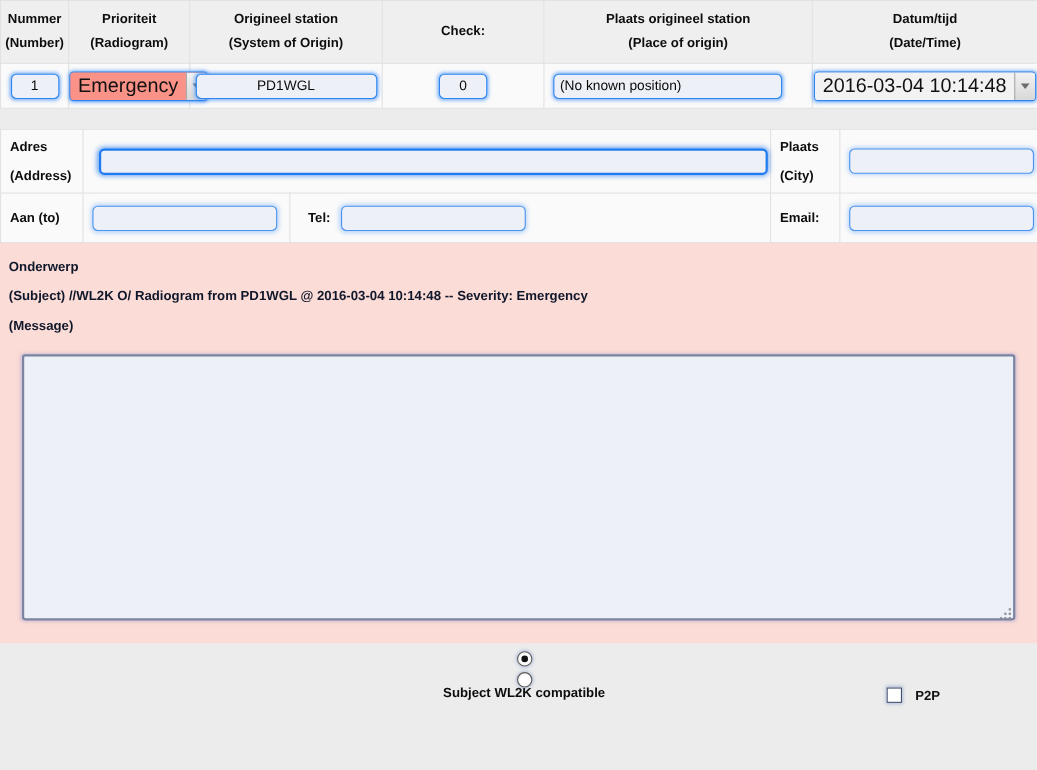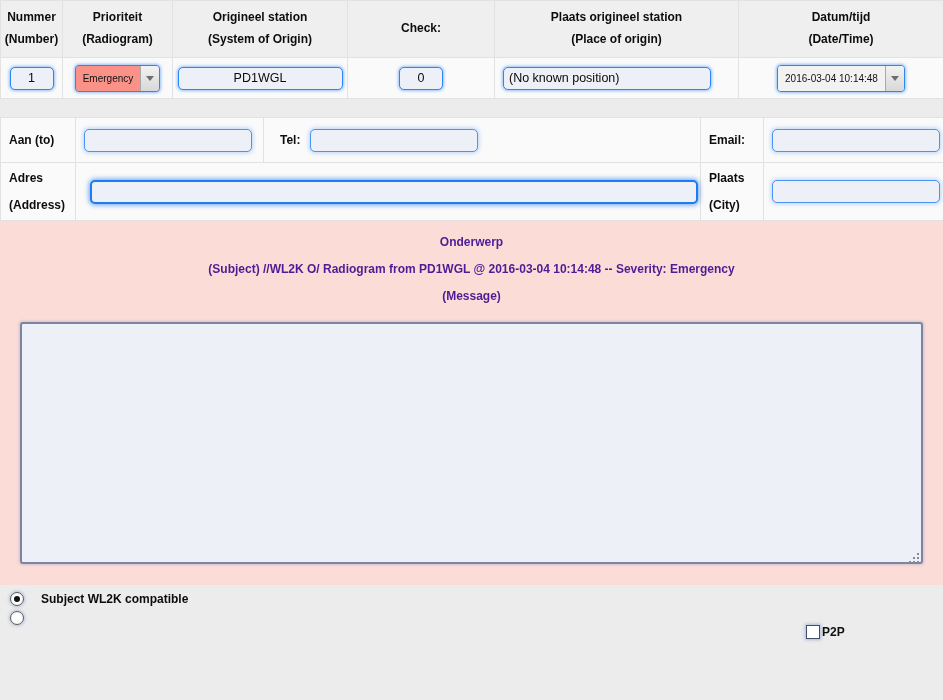--- a/index.html
+++ b/index.html
@@ -96,21 +96,21 @@
     box-shadow: 0 0 3px 1px rgba(60,140,245,0.55);
     overflow: hidden;
     background: #fa9288;
     vertical-align: middle;
   }
   .combo .val {
     display: flex;
     align-items: center;
     padding: 0 7px;
     background: #fa9288;
-    font-size: 10px;
+    font-size: 18px;
     color: #111;
     white-space: nowrap;
   }
   .combo .arw {
     width: 18px;
     background: linear-gradient(#f2f2f2,#d8d8d8);
     border-left: 1px solid #a9a9a9;
     display: flex;
     align-items: center;
     justify-content: center;
@@ -134,22 +134,21 @@
   .msg-block {
     background: #fcdcd7;
     padding: 14px 0 0 0;
     position: relative;
   }
   .msg-block .t {
     padding: 0 8px;
     margin: 0 0 13px 0;
     font-weight: bold;
     font-size: 12px;
-    color: #4c1d95;
-    text-align: center;
+    color: #0f172a;
   }
   .msg-block .t.big {
     font-size: 17px;
     margin: 17px 0 14px 0;
   }
   .msg-block .t.subline {
     font-weight: bold;
     font-size: 12px;
   }
   .ta-wrap { padding: 6px 20px 18px 20px; }
@@ -185,23 +184,25 @@
 
   
   .footer {
     background: #ececec;
     padding: 6px 0 0 0;
     height: 40px;
     position: relative;
   }
   .opt {
     display: flex;
+    align-items: center;
     gap: 17px;
     padding: 1px 0 1px 10px;
     height: 17px;
+    flex-direction: column;
   }
   .opt span { font-weight: bold; font-size: 12px; color:#0d0d0d; }
   .radio {
     width: 12px; height: 12px;
     border-radius: 50%;
     border: 1px solid #5a5a5a;
     background: radial-gradient(#ffffff 40%, #f0f0f0 100%);
     box-shadow: 0 0 3px 1px rgba(110,140,200,0.45);
     position: relative;
     flex: 0 0 auto;
@@ -213,21 +214,21 @@
     width: 6px; height: 6px;
     border-radius: 50%;
     background: #121212;
   }
   .p2p {
     position: absolute;
     left: 806px;
     top: 40px;
     display: flex;
     align-items: center;
-    gap: 2px;
+    gap: 12px;
   }
   .cbox {
     width: 12px; height: 12px;
     border: 1px solid #43506b;
     background: #ffffff;
     box-shadow: 0 0 3px 1px rgba(110,140,200,0.5);
   }
   .p2p span { font-weight: bold; font-size: 12px; }
 </style>
 </head>
@@ -308,20 +309,36 @@
   <table class="grid">
     <colgroup>
       <col style="width:75px">
         <col style="width:188px">
         <col style="width:437px">
       <col style="width:63px">
         <col style="width:180px">
     </colgroup>
     <tbody>
         <tr>
+      <td class="lbl lbl-2line" style="height:57px">
+        <span class="sub">Adres</span>
+        <span class="sub">(Address)</span>
+      </td>
+      <td class="cellpad" colspan="2">
+        <input class="inp focused" style="width: 100%; margin-left: 6px;" value="">
+      </td>
+      <td class="lbl lbl-2line">
+        <span class="sub">Plaats</span>
+        <span class="sub">(City)</span>
+      </td>
+      <td class="cellpad">
+        <input class="inp soft" style="width: 168px;" value="">
+      </td>
+    </tr>
+    <tr>
       <td class="lbl" style="height:44px">Aan (to)</td>
       <td class="cellpad">
         <input class="inp soft" style="width: 168px;" value="">
       </td>
       <td class="cellpad">
         <table style="border-collapse:collapse;border:none">
               <tbody>
                 <tr>
           <td class="lbl" style="border:none;padding-right:10px !important">Tel:</td>
           <td style="border:none">
@@ -329,36 +346,20 @@
           </td>
         </tr>
               </tbody>
             </table>
       </td>
       <td class="lbl">Email:</td>
       <td class="cellpad">
         <input class="inp soft" style="width: 168px;" value="">
       </td>
     </tr>
-    <tr>
-      <td class="lbl lbl-2line" style="height:57px">
-        <span class="sub">Adres</span>
-        <span class="sub">(Address)</span>
-      </td>
-      <td class="cellpad" colspan="2">
-        <input class="inp focused" style="width: 100%; margin-left: 6px;" value="">
-      </td>
-      <td class="lbl lbl-2line">
-        <span class="sub">Plaats</span>
-        <span class="sub">(City)</span>
-      </td>
-      <td class="cellpad">
-        <input class="inp soft" style="width: 168px;" value="">
-      </td>
-    </tr>
   </tbody>
     </table>
 
   <div class="msg-block">
     <div class="t">Onderwerp</div>
     <div class="t subline">(Subject) //WL2K O/ Radiogram from PD1WGL @ 2016-03-04 10:14:48 -- Severity: Emergency</div>
     <div class="t">(Message)</div>
     <div class="ta-wrap">
       <textarea class="ta" style=""></textarea>
     </div>

